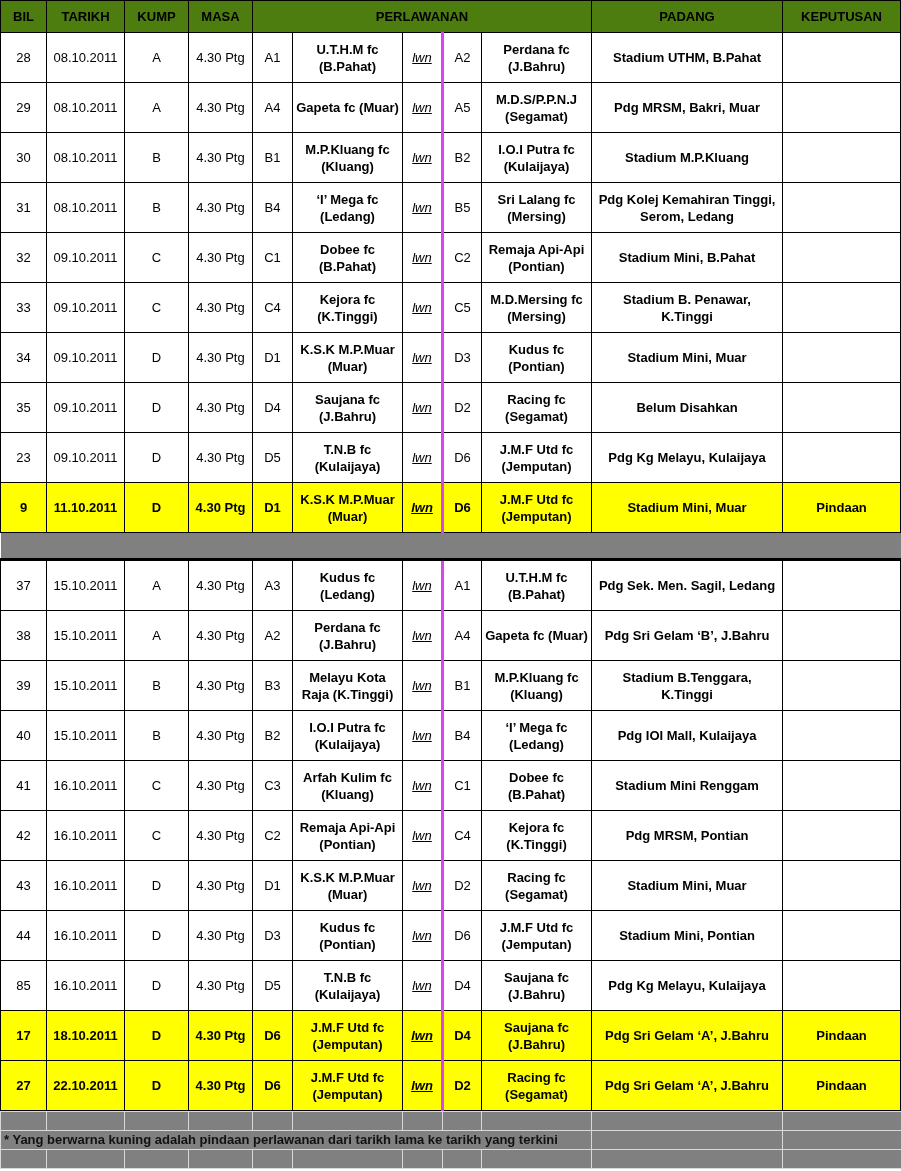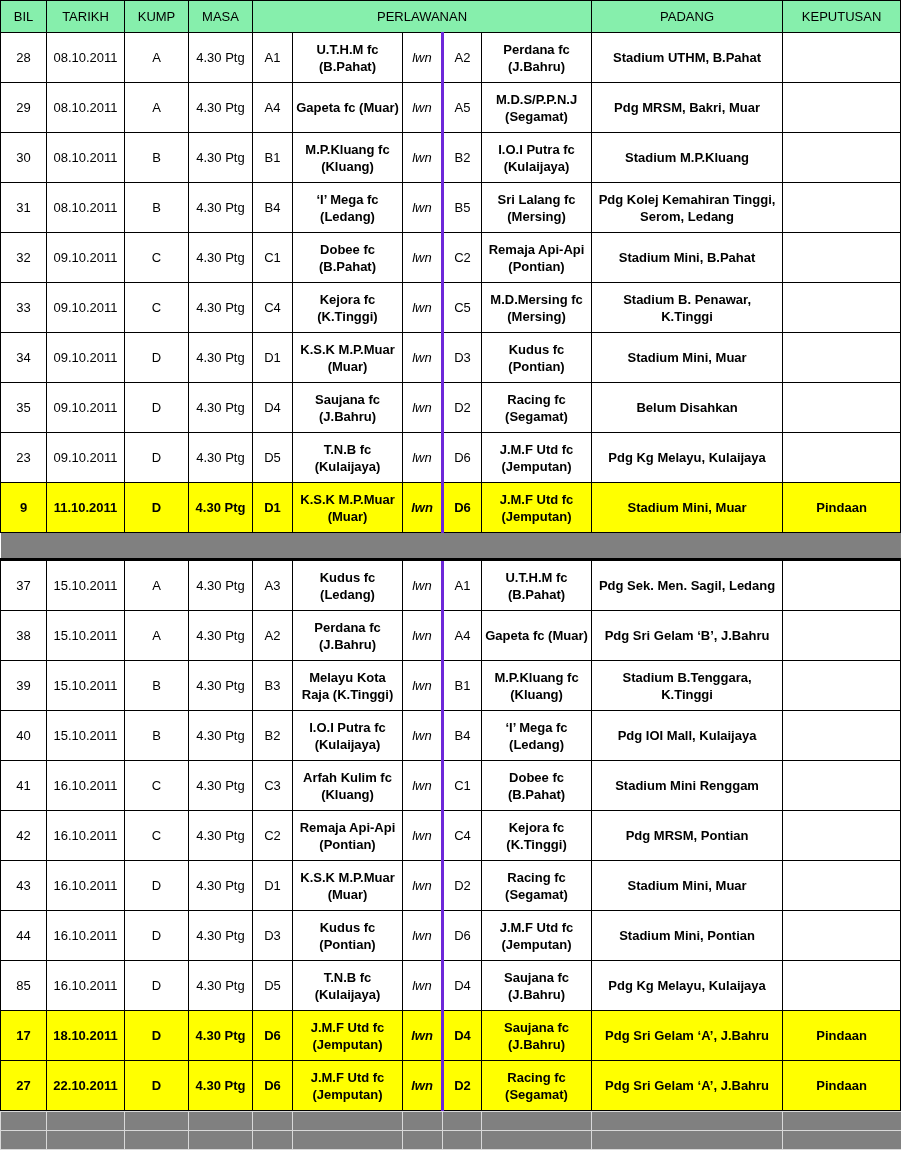--- a/index.html
+++ b/index.html
@@ -1,24 +1,24 @@
 <!DOCTYPE html>
 <html><head>
 <meta charset="utf-8">
 <style>
   html, body { margin: 0; padding: 0; background: #ffffff; }
   body { width: 901px; height: 1171px; overflow: hidden; font-family: "Liberation Sans", sans-serif; color: #000; }
   .sheet { position: relative; width: 901px; }
   table { border-collapse: collapse; table-layout: fixed; width: 900px; }
   td, th { border: 1px solid #000; text-align: center; vertical-align: middle; padding: 0 2px; font-size: 13px; line-height: 17px; overflow: hidden; }
-  th { background: #86efac; font-weight: normal; height: 31px; font-size: 13px; }
+  th { background: #4d7c0f; font-weight: bold; height: 31px; font-size: 13px; }
   th.kep { font-size: 13px; }
   tr.row td { height: 49px; }
   td.team, td.venue, td.result { font-weight: bold; }
-  td.lwn { font-style: italic; border-right: 3px solid #6d28d9; }
+  td.lwn { font-style: italic; border-right: 3px solid #d946ef; text-decoration: underline; }
   tr.yellow td { background: #ffff00; font-weight: bold; }
   tr.sep td { background: #808080; height: 25px; border-left: 0; border-right: 0; border-bottom: 3px solid #000; }
   .foot { width: 901px; border-collapse: collapse; table-layout: fixed; }
   .foot td { background: #808080; border: 1px solid #d9d9d9; height: 18px; font-size: 13px; line-height: 18px; padding: 0; }
   .foot td.note { text-align: left; font-weight: bold; padding-left: 3px; white-space: nowrap; overflow: visible; color: #111; }
 </style>
 </head>
 <body>
 
 <div class="sheet">
@@ -353,20 +353,25 @@
           <td></td>
           <td></td>
           <td></td>
           <td></td>
           <td></td>
           <td></td>
           <td></td>
           <td></td>
         </tr>
     <tr>
+      <td colspan="9" class="note">* Yang berwarna kuning adalah pindaan perlawanan dari tarikh lama ke tarikh yang terkini</td>
+          <td></td>
+          <td></td>
+    </tr>
+    <tr>
           <td></td>
           <td></td>
           <td></td>
           <td></td>
           <td></td>
           <td></td>
           <td></td>
           <td></td>
           <td></td>
           <td></td>

